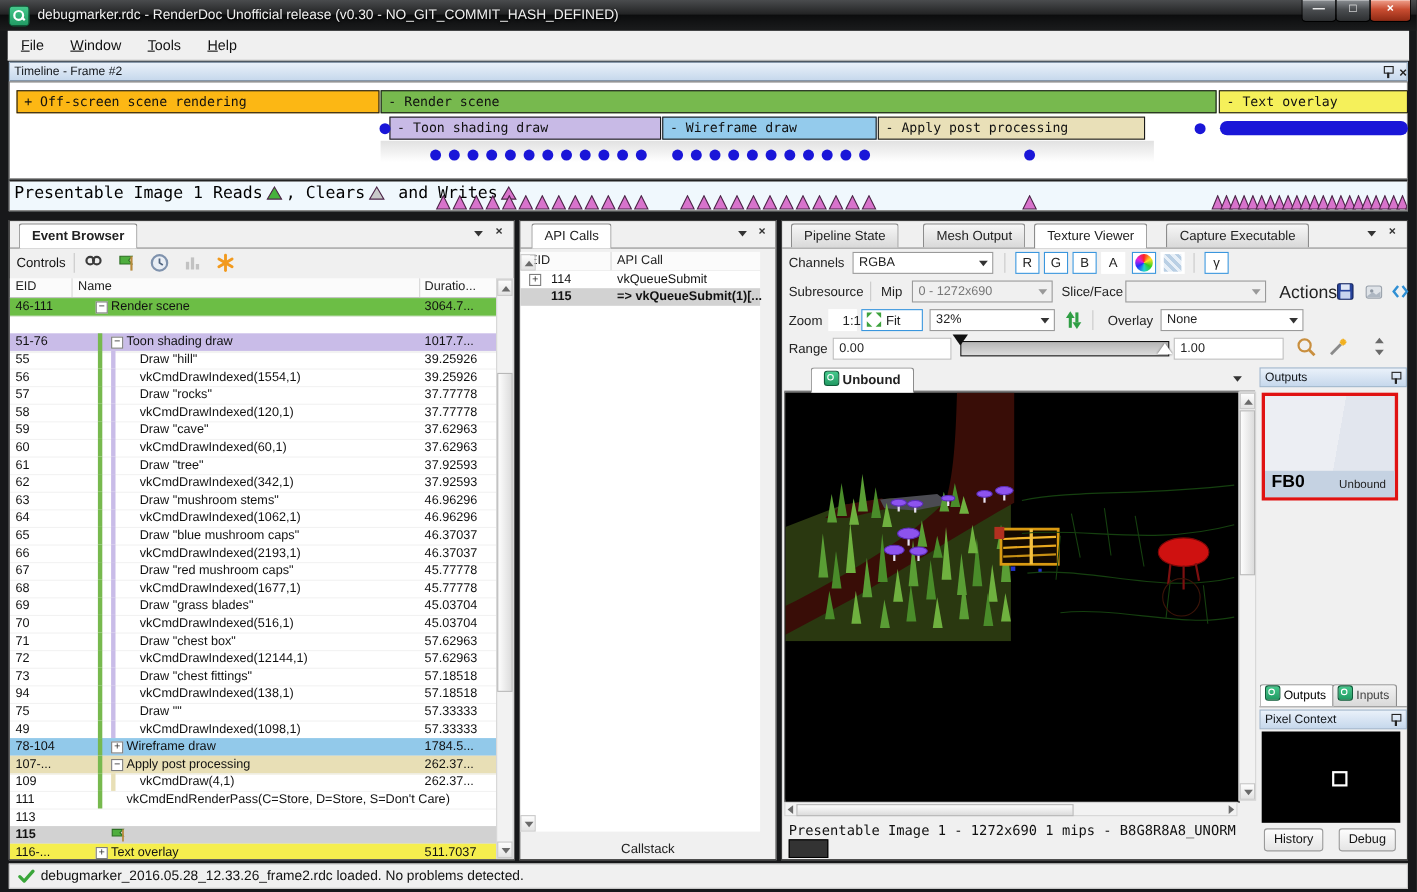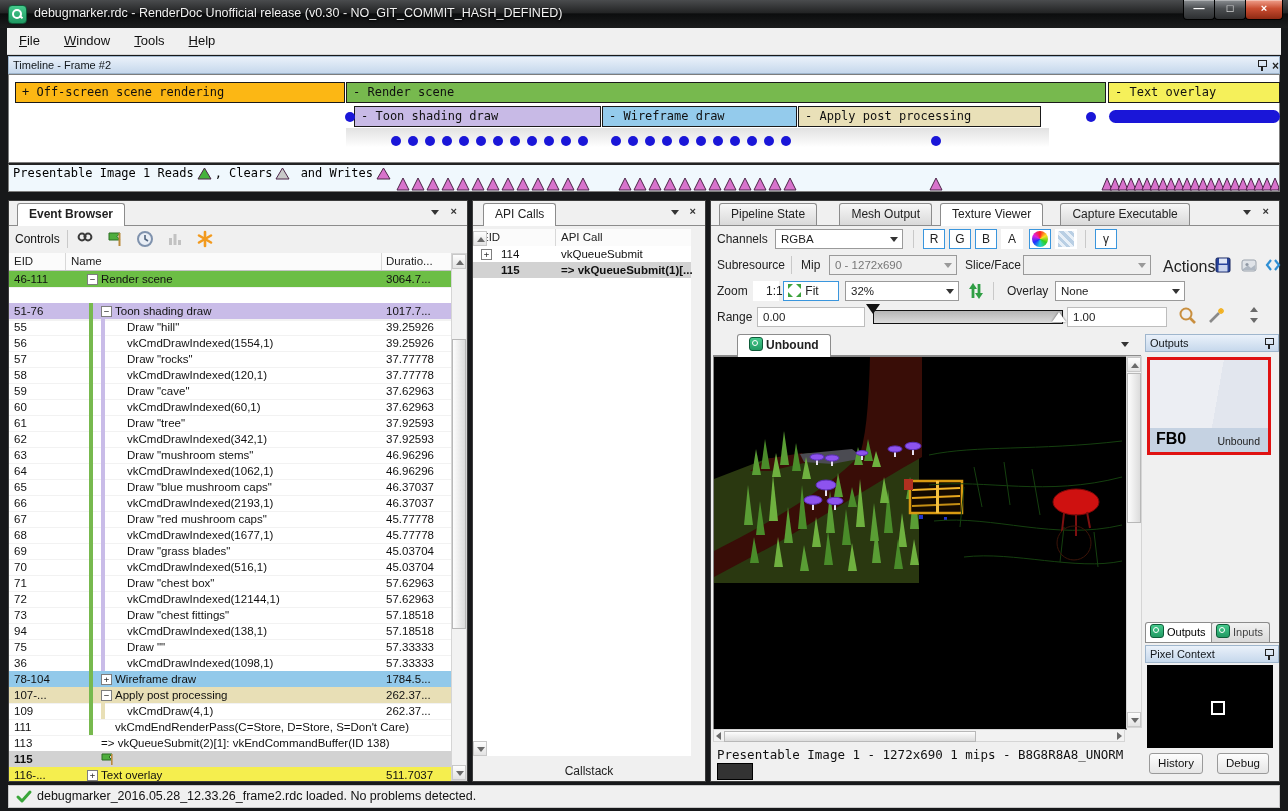--- a/index.html
+++ b/index.html
@@ -35,21 +35,21 @@
   .tl-bar{position:absolute;height:21px;border:1px solid #1a1a1a;box-sizing:border-box;
     font-family:"DejaVu Sans Mono",monospace;font-size:12px;line-height:19px;padding-left:6px;
     white-space:nowrap;overflow:hidden;color:#101010;}
   .tl-dot{position:absolute;width:10px;height:10px;border-radius:50%;background:#1a16d8;}
   #tl-pill{position:absolute;background:#1a16d8;border-radius:7px;}
   #tl-shade{position:absolute;left:337px;top:53px;width:703px;height:24px;
      background:linear-gradient(#c9c9c9,#ffffff 80%);opacity:.55;}
   #tl-legend{left:8px;top:163px;width:1272px;height:29px;background:#f0f8fd;border:1px solid #7d7d7d;
     border-top:2px solid #222;box-sizing:border-box;}
   #tl-legend-text{position:absolute;left:4px;top:1px;font-family:"DejaVu Sans Mono",monospace;
-    font-size:12px;color:#000;display:flex;align-items:center;gap:3px;}
+    font-size:15px;color:#000;display:flex;align-items:center;gap:3px;}
   
   .panel{background:#f0f0f0;border:1px solid #3c3c3c;box-sizing:border-box;}
   .tabstrip{position:absolute;left:0;top:0;right:0;height:24px;border-bottom:1px solid #8c8c8c;}
   .tab{position:absolute;top:2px;height:21px;padding:0 11px;border:1px solid #8c8c8c;border-bottom:none;
     border-radius:3px 3px 0 0;background:linear-gradient(#f7f7f7,#d9d9d9);font-size:12px;line-height:21px;color:#222;}
   .tab.active{background:#fff;height:22px;z-index:2;}
   .tab.bold{font-weight:bold;}
   .strip-ctl{position:absolute;top:6px;font-size:11px;color:#333;}
   .chev{width:0;height:0;border-left:4px solid transparent;border-right:4px solid transparent;border-top:5px solid #333;}
   
@@ -464,21 +464,21 @@
         <div class="ebrow" style="top: 368px;">
           <div class="guide" style="left: 80px; background: rgb(119, 185, 78);"></div>
           <div class="guide" style="left: 92px; background: rgb(201, 188, 232);"></div>
           <div class="eid">75</div>
           <div class="nm" style="left: 118px;">Draw ""</div>
           <div class="dur">57.33333</div>
         </div>
         <div class="ebrow" style="top: 384px;">
           <div class="guide" style="left: 80px; background: rgb(119, 185, 78);"></div>
           <div class="guide" style="left: 92px; background: rgb(201, 188, 232);"></div>
-          <div class="eid">36</div>
+          <div class="eid">49</div>
           <div class="nm" style="left: 118px;">vkCmdDrawIndexed(1098,1)</div>
           <div class="dur">57.33333</div>
         </div>
         <div class="ebrow row-blue" style="top: 400px;">
           <div class="guide" style="left: 80px; background: rgb(119, 185, 78);"></div>
           <div class="eid">78-104</div>
           <div class="exp" style="left: 92px;">+</div>
           <div class="nm" style="left: 106px;">Wireframe draw</div>
           <div class="dur">1784.5...</div>
         </div>
@@ -497,21 +497,20 @@
           <div class="dur">262.37...</div>
         </div>
         <div class="ebrow" style="top: 448px;">
           <div class="guide" style="left: 80px; background: rgb(119, 185, 78);"></div>
           <div class="eid">111</div>
           <div class="nm" style="left: 106px;">vkCmdEndRenderPass(C=Store, D=Store, S=Don't Care)</div>
           <div class="dur"></div>
         </div>
         <div class="ebrow" style="top: 464px;">
           <div class="eid">113</div>
-          <div class="nm" style="left: 92px;">=&gt; vkQueueSubmit(2)[1]: vkEndCommandBuffer(ID 138)</div>
           <div class="dur"></div>
         </div>
         <div class="ebrow row-sel" style="top: 480px;">
           <div class="eid">115</div>
           <span style="position: absolute; left: 92px; top: 1px;"><svg width="14" height="14">
               <polygon points="1,2 11,2 8,5 11,8 1,8" fill="#4fae3e" stroke="#2c6e22"></polygon>
               <rect x="10" y="2" width="1.6" height="11" fill="#b98a3c"></rect>
             </svg></span>
           <div class="dur"></div>
         </div>

